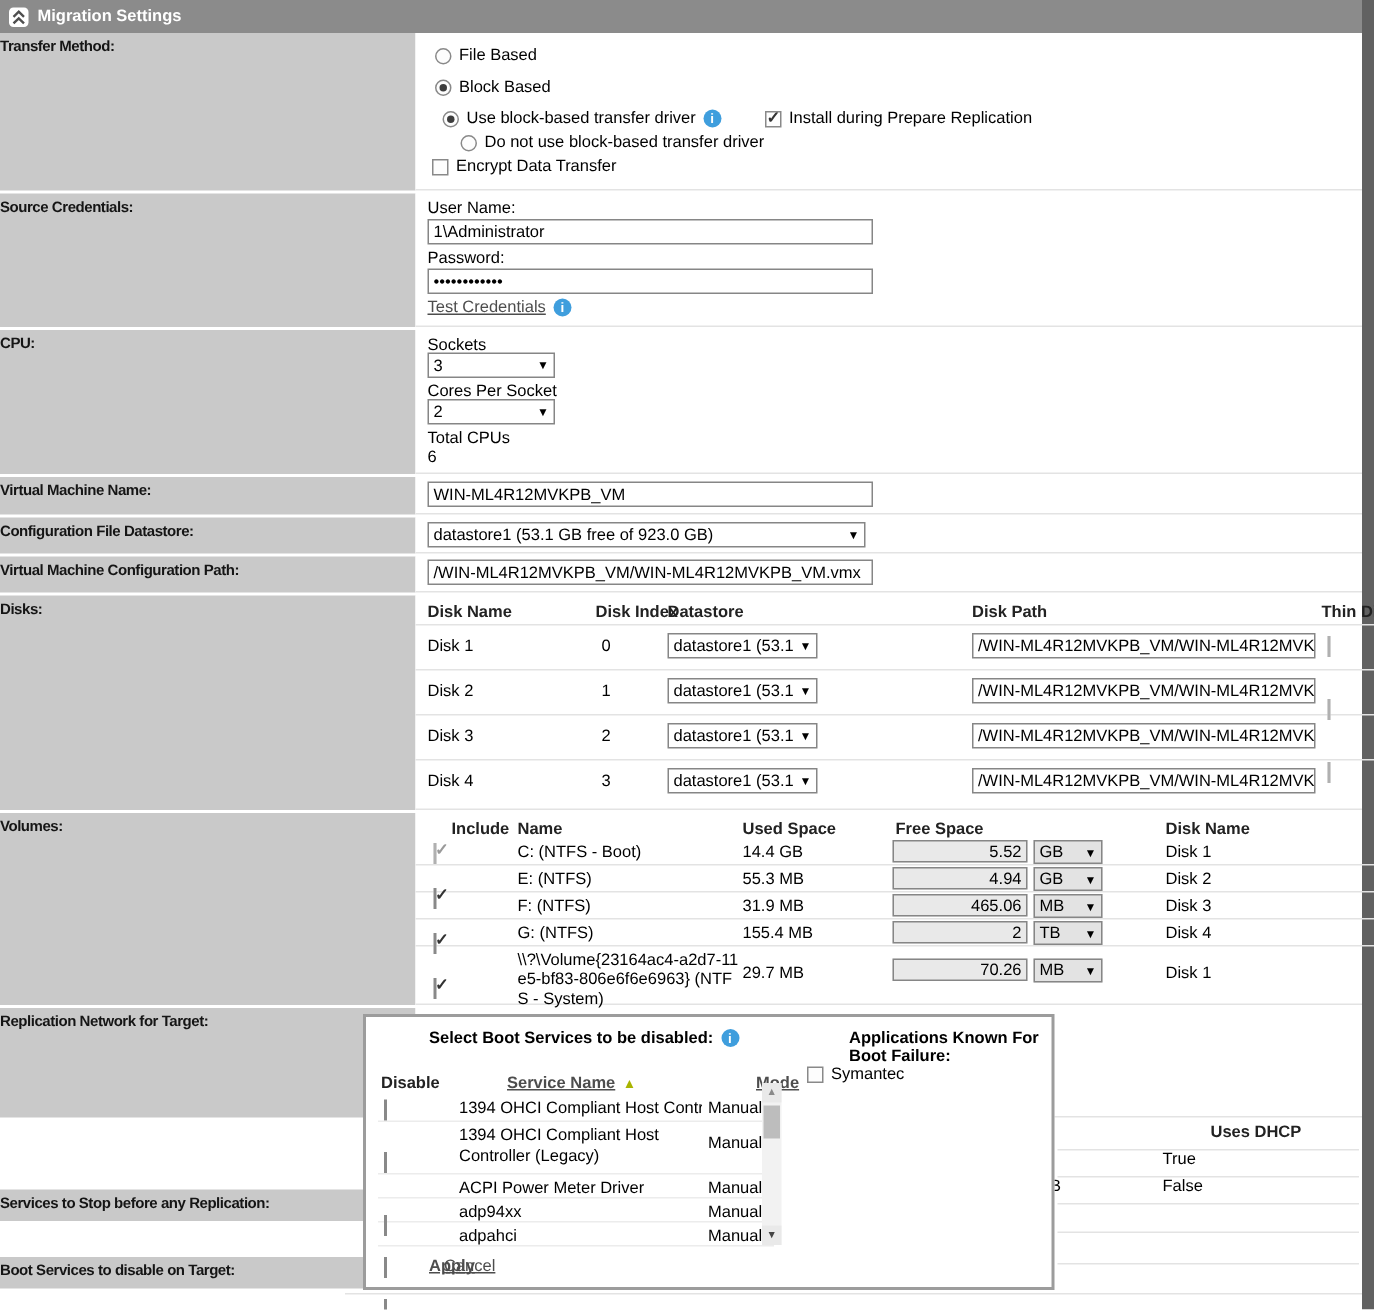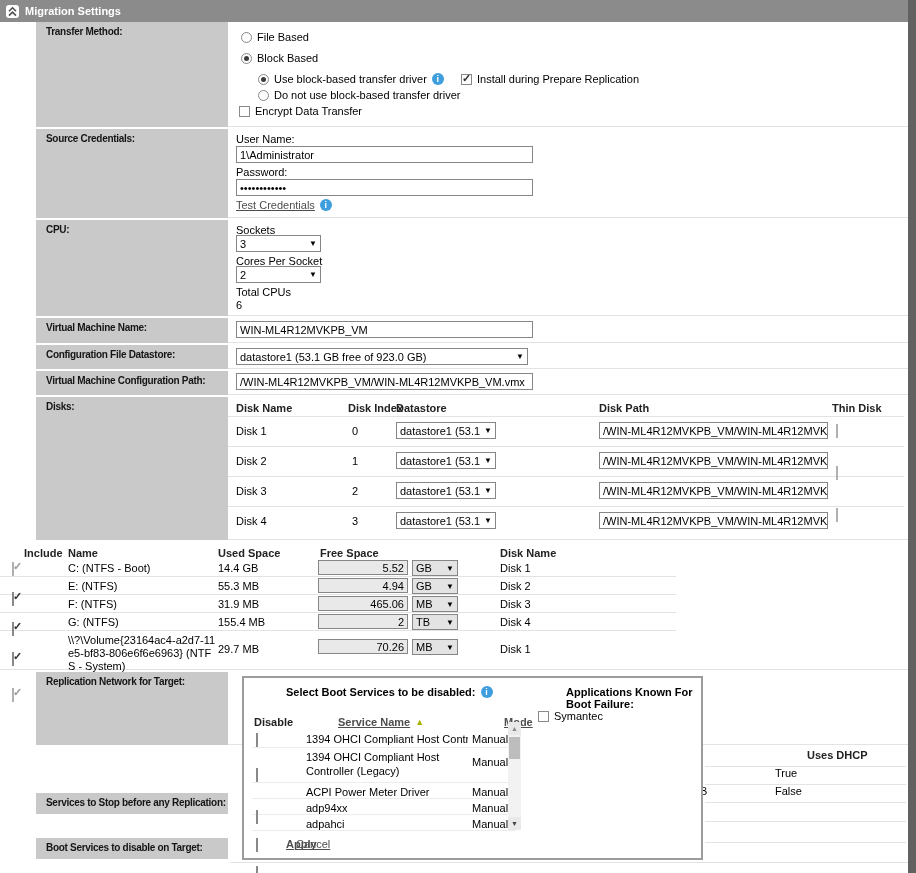--- a/index.html
+++ b/index.html
@@ -8,22 +8,22 @@
           font-family:"Liberation Sans", sans-serif; font-size:11px; color:#000; overflow:hidden; }
 
   .titlebar { position:absolute; left:0; top:0; width:908px; height:22px; background:#8b8b8b;
               color:#fff; font-weight:bold; font-size:11px; display:flex; align-items:center; padding-left:6px; }
   .collapse-box { width:13px; height:13px; background:#fff; border-radius:3px; margin-right:6px;
                   display:flex; align-items:center; justify-content:center; }
 
   .right-strip { position:absolute; left:908px; top:0; width:8px; height:873px; background:#616161; }
 
   .row { position:absolute; left:0; width:908px; display:flex; }
-  .lbl { width:192px; background:#c9c9c9; font-weight:bold; font-size:10px; letter-spacing:-0.3px;
-         color:#151515; padding:4px 4px 0 10px; white-space:nowrap; overflow:hidden;margin-left:36px; }
+  .lbl { width:277px; background:#c9c9c9; font-weight:bold; font-size:10px; letter-spacing:-0.3px;
+         color:#151515; padding:4px 4px 0 0; white-space:nowrap; overflow:hidden; }
   .content { position:relative; flex:1; background:#fff; border-bottom:1px solid #e3e3e3; }
   .content.noborder { border-bottom:none; }
 
   .abs { position:absolute; }
   .ctl { position:absolute; display:flex; align-items:center; gap:5px; white-space:nowrap; }
 
   .radio { position:relative; width:11px; height:11px; border:1px solid #898989; border-radius:50%; background:#fdfdfd; flex:0 0 auto; }
   .radio.checked::after { content:""; position:absolute; left:2px; top:2px; width:5px; height:5px; border-radius:50%; background:#3d3d3d; }
   .cb { position:relative; width:11px; height:11px; border:1px solid #898989; background:#fdfdfd; flex:0 0 auto; }
   .cb.checked::after { content:"✓"; position:absolute; left:0px; top:-3px; font-size:11px; font-weight:bold; color:#333; }
@@ -79,21 +79,21 @@
     <div class="lbl">Transfer Method:</div>
     <div class="content">
       <div class="ctl" style="left:13px;top:9px">
         <span class="radio"></span>
         <span>File Based</span>
       </div>
       <div class="ctl" style="left:13px;top:30px">
         <span class="radio checked"></span>
         <span>Block Based</span>
       </div>
-      <div class="ctl" style="left:30px;top:51px">
+      <div class="ctl" style="left:18px;top:51px">
         <span class="radio checked"></span>
         <span>Use block-based transfer driver</span>
         <span class="info">i</span>
       </div>
       <div class="ctl" style="left:233px;top:51px">
         <span class="cb checked"></span>
         <span>Install during Prepare Replication</span>
       </div>
       <div class="ctl" style="left:30px;top:67px">
         <span class="radio"></span>
@@ -231,20 +231,21 @@
         </div>
         <div class="input" style="left:371px;top:115px;width:229px">
           <span>/WIN-ML4R12MVKPB_VM/WIN-ML4R12MVK</span>
         </div>
         <span class="cb gray abs" style="left:608px;top:118px"></span>
       </div>
     </div>
   </div>
 
   <div class="row" style="top:542px;height:128px">
+    <div class="lbl">Volumes:</div>
     <div class="content">
       <div class="thead" style="left:24px;top:5px">Include</div>
       <div class="thead" style="left:68px;top:5px">Name</div>
       <div class="thead" style="left:218px;top:5px">Used Space</div>
       <div class="thead" style="left:320px;top:5px">Free Space</div>
       <div class="thead" style="left:500px;top:5px">Disk Name</div>
       <div class="hline" style="left:0;top:34px;width:676px"></div>
       <div class="hline" style="left:0;top:52px;width:676px"></div>
       <div class="hline" style="left:0;top:70px;width:676px"></div>
       <div class="hline" style="left:0;top:88px;width:676px"></div>

